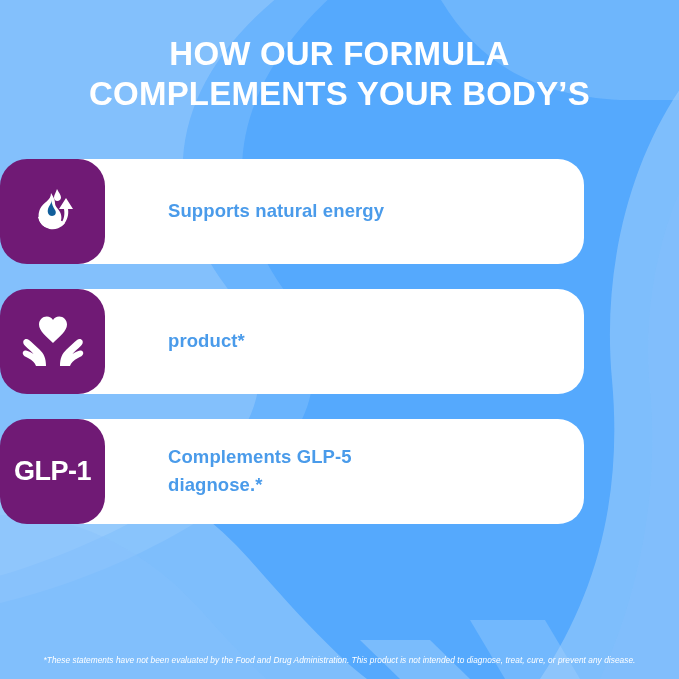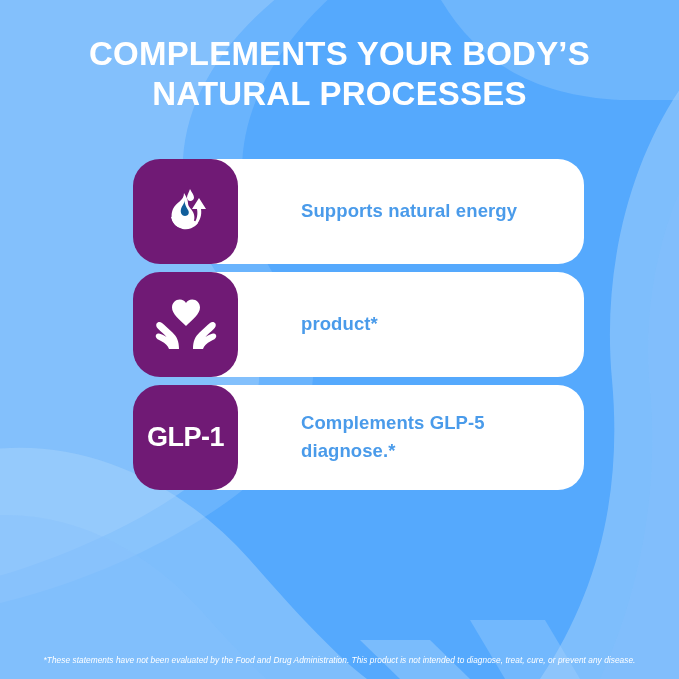--- a/index.html
+++ b/index.html
@@ -48,22 +48,21 @@
     letter-spacing: 0.2px;
     text-transform: uppercase;
     white-space: nowrap;
   }
 
   
   .cards {
     margin-top: 44px;
     display: flex;
     flex-direction: column;
-    gap: 8px;
-    padding-left: 133px;
+    gap: 25px;
     padding-right: 95px;
   }
 
   .card {
     position: relative;
     height: 105px;
     display: flex;
     align-items: center;
   }
 
@@ -157,22 +156,22 @@
 
   <path d="M 430 -20 C 470 60 530 95 620 100 L 720 100 L 720 -20 Z" fill="#a8d3fb" opacity="0.3"></path>
 
   <path d="M 360 640 L 430 640 L 470 679 L 400 679 Z" fill="#a8d3fb" opacity="0.45"></path>
   <path d="M 470 620 L 545 620 L 580 679 L 505 679 Z" fill="#a8d3fb" opacity="0.35"></path>
 </svg>
 
 <div class="page">
 
   <div class="headline">
+    <div class="headline-line">HOW OUR FORMULA</div>
     <div class="headline-line">COMPLEMENTS YOUR BODY’S</div>
-    <div class="headline-line">NATURAL PROCESSES</div>
   </div>
 
   <div class="cards">
 
     <div class="card">
       <div class="card-body">
         <div class="card-text">
           <div>Supports natural energy</div>
         </div>
       </div>

